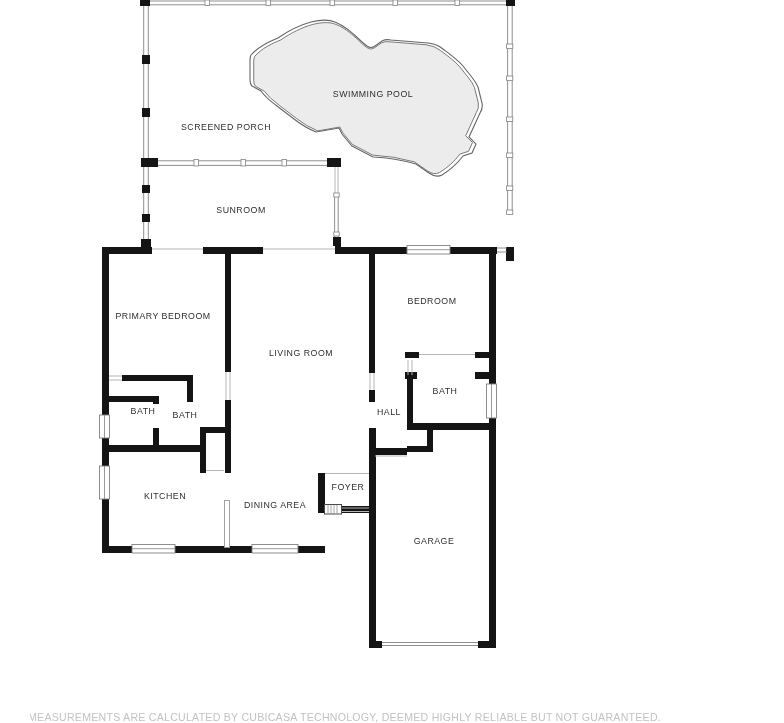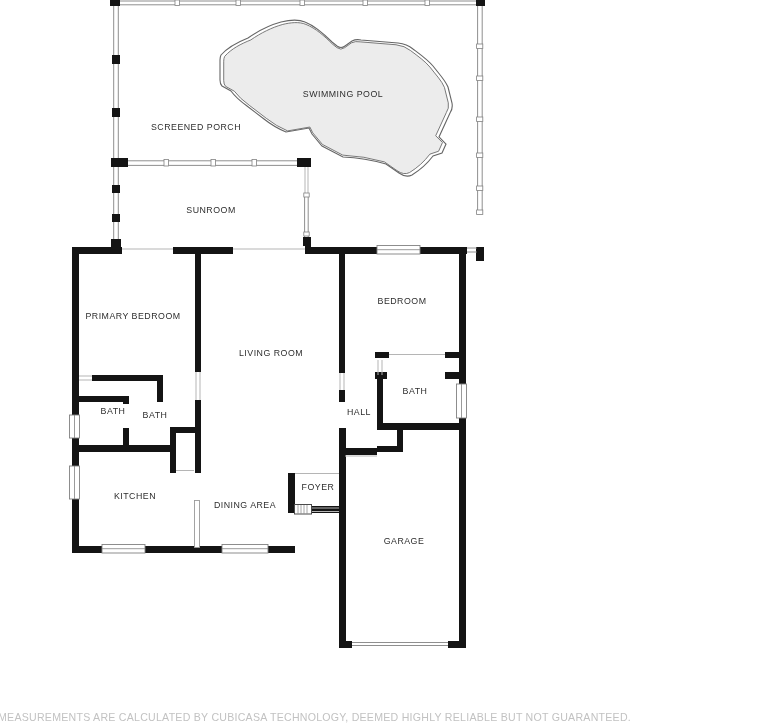--- a/index.html
+++ b/index.html
@@ -2,20 +2,21 @@
 <html style="--wall: #141414; --pool_fill: #ececec; --pool_stroke: #666666; --window_stroke: #828282; --thin_line: #b5b5b5; --label: #2e2e2e; --footer: #c2c2c2; --watermark: #e9e9e9;"><head>
 <meta charset="utf-8">
 <style>
   html,body { margin:0; padding:0; background:#ffffff; }
   .canvas {
     position: relative;
     width: 708px; height: 723px;
     overflow: hidden;
     background: #ffffff;
     font-family: "Liberation Sans", sans-serif;
+    margin-left: 30px;
   }
   svg { display:block; }
   .wall   { fill: var(--wall, #141414); }
   .post   { fill: var(--wall, #141414); }
   .win    { fill:#ffffff; stroke: var(--window_stroke,#808080); stroke-width:.9; }
   .winline{ stroke: var(--window_stroke,#808080); stroke-width:.8; fill:none; }
   .band   { stroke: var(--window_stroke,#8a8a8a); stroke-width:.9; fill:none; }
   .tick   { fill:#ffffff; stroke: var(--window_stroke,#8a8a8a); stroke-width:.8; }
   .thin   { stroke: var(--thin_line,#b5b5b5); stroke-width:1; fill:none; }
   .openw  { fill:#ffffff; }

